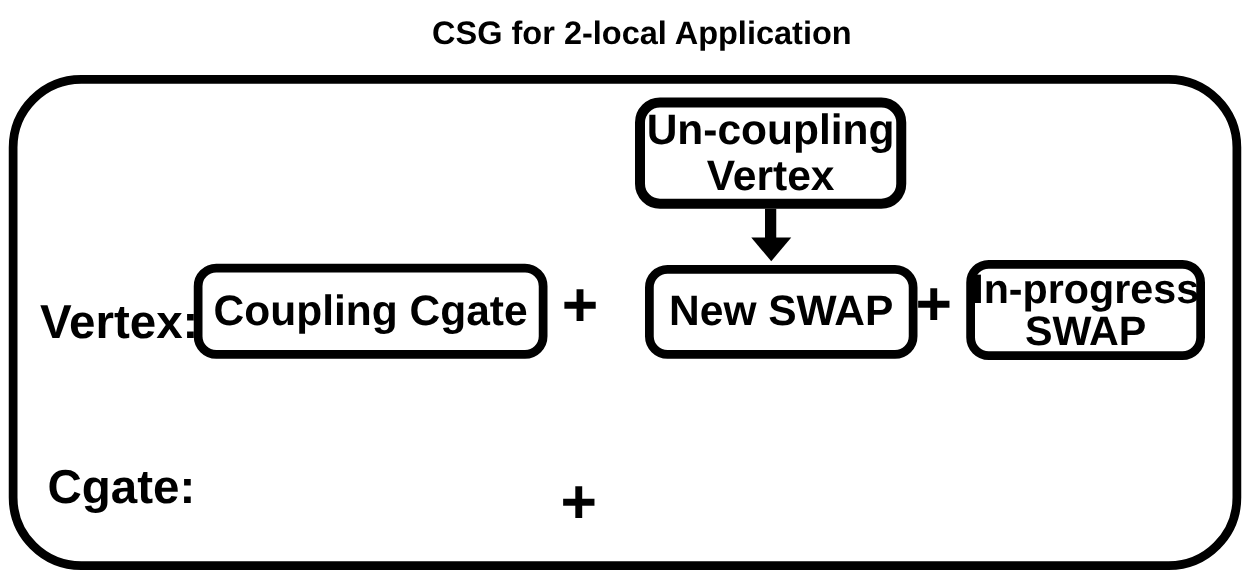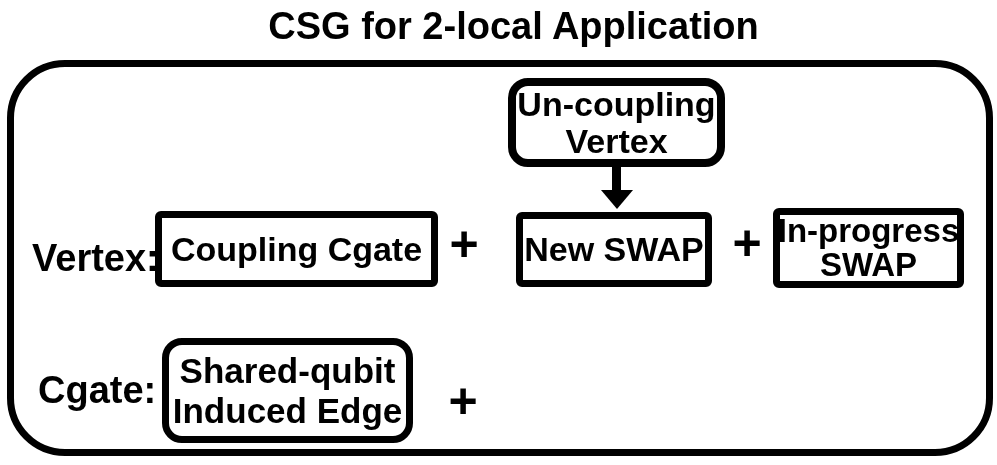--- a/index.html
+++ b/index.html
@@ -20,52 +20,52 @@
     background: var(--bg);
     overflow: hidden;
   }
   .title {
     position: absolute;
     top: 3px;
     left: 0;
     width: 100%;
     padding-left: 30px;
     text-align: center;
-    font-size: 38px;
+    font-size: 26px;
     line-height: 46px;
     letter-spacing: 0px;
     white-space: nowrap;
   }
   .frame {
     position: absolute;
     left: 7px;
     top: 60px;
     width: 986px;
     height: 396px;
     border: 7px solid var(--ink);
     border-radius: 58px;
     background: transparent;
   }
   .node {
     position: absolute;
     border: 7px solid var(--ink);
-    border-radius: 6px;
+    border-radius: 18px;
     background: var(--bg);
     display: flex;
     flex-direction: column;
     align-items: center;
     justify-content: center;
     text-align: center;
     font-size: 34px;
     line-height: 1.08;
     white-space: nowrap;
   }
   .node-uncoupling { left: 508px; top: 78px;  width: 217px; height: 89px;  border-width: 8px; border-radius: 20px; }
   .node-coupling   { left: 155px; top: 211px; width: 283px; height: 76px; }
-  .node-newswap    { left: 516px; top: 212px; width: 196px; height: 75px; }
+  .node-newswap    { left: 516px; top: 212px; width: 218px; height: 75px; }
   .node-inprogress { left: 773px; top: 208px; width: 191px; height: 80px; font-size: 33px; line-height: 1.02; }
   .node-sharedqubit{ left: 162px; top: 338px; width: 251px; height: 105px; font-size: 35px; line-height: 1.14; border-radius: 20px; }
   .node-crosstalk  { left: 508px; top: 358px; width: 294px; height: 69px; }
   .row-label {
     position: absolute;
     font-size: 38px;
     line-height: 46px;
     white-space: nowrap;
   }
   .label-vertex { left: 32px; top: 235px; }
@@ -142,21 +142,17 @@
 
   <div class="plus plus-vertex-2">+</div>
 
   <div class="node node-inprogress">
     <span class="ln">In-progress</span>
     <span class="ln">SWAP</span>
   </div>
 
   <div class="row-label label-edge">Cgate:</div>
 
-  <div class="node node-sharedqubit">
-    <span class="ln">Shared-qubit</span>
-    <span class="ln">Induced Edge</span>
-  </div>
 
   <div class="plus plus-edge-1">+</div>
 
 
 </div>
 
 </body></html>

